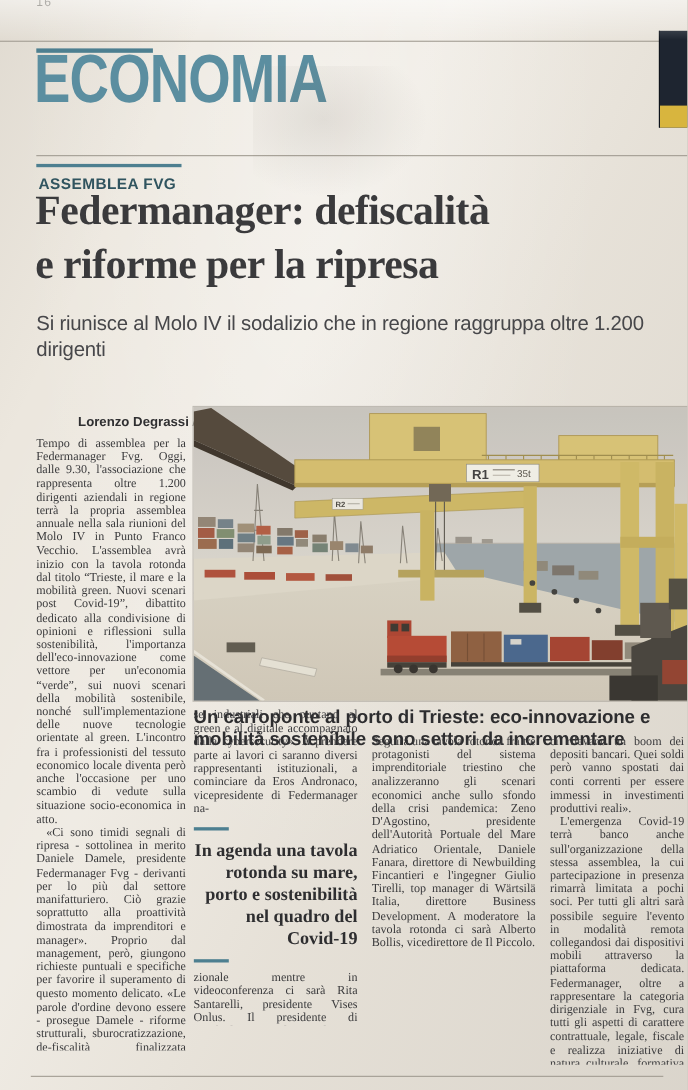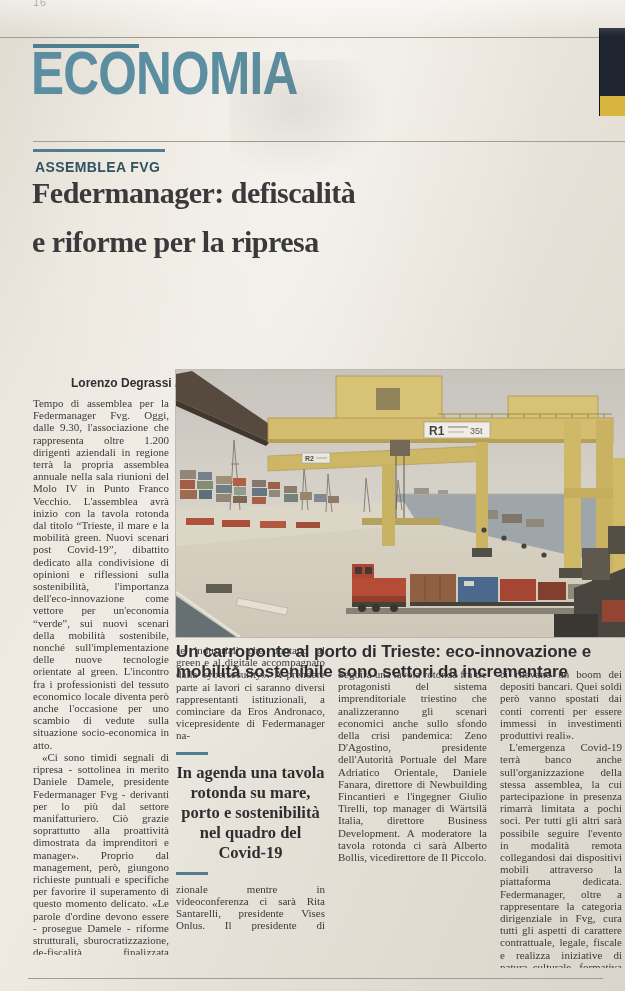--- a/index.html
+++ b/index.html
@@ -23,21 +23,21 @@
   #section-title{
     position:absolute;top:42px;left:31px;
     font-size:62px;font-weight:800;color:#5b8ea0;
     letter-spacing:-1px;line-height:1;
   }
   #section-title .squeeze{display:inline-block;transform:scaleX(.80);transform-origin:0 50%;}
   #kicker{position:absolute;top:159px;left:35px;font-size:14px;font-weight:700;color:#30545f;letter-spacing:.4px;}
   #headline{
     position:absolute;top:168px;left:32px;width:580px;
     font-family:"Liberation Serif",serif;font-weight:700;color:#3a3a3c;
-    font-size:30px;line-height:49px;letter-spacing:-.5px;
+    font-size:38px;line-height:49px;letter-spacing:-.5px;
   }
   #standfirst{
     position:absolute;top:282px;left:33px;width:585px;
     font-size:18.5px;line-height:24px;color:#47474a;letter-spacing:-.2px;
   }
   #byline{position:absolute;top:376px;left:35px;font-size:12px;color:#2f2f31;}
   #byline .name{font-weight:700;padding-left:36px;}
   #byline .place{font-size:9.5px;color:#76726a;letter-spacing:.5px;}
   .bodycol{
     position:absolute;
@@ -56,21 +56,21 @@
     outline:1px solid rgba(120,115,105,.4);
     text-align:center;
   }
   #caption{
     position:absolute;top:642px;left:176px;width:449px;
     font-size:17px;font-weight:700;color:#2d2d2f;letter-spacing:-.1px;
   }
   .pq-rule{width:32px;height:3px;background:#4d7f90;margin:10px 0 8px 0;}
   #pull-quote{
     font-family:"Liberation Serif",serif;font-weight:700;
-    font-size:16.5px;line-height:20px;color:#2e2e30;text-align:center;text-indent:0;
+    font-size:16.5px;line-height:20px;color:#2e2e30;text-align:right;text-indent:0;
   }
   #edge-ad{
     position:absolute;top:28px;left:599px;width:26px;height:88px;
     background:#1e2530;border-left:1px solid #0e131b;
   }
   #edge-ad .gold{position:absolute;bottom:0;left:0;width:100%;height:20px;background:#d8b53e;}
   #bottom-rule{top:978px;left:28px;width:575px;}
   .crease{position:absolute;pointer-events:none;}
 </style>
 </head>
@@ -95,20 +95,21 @@
   <div class="tealbar" style="top:149px;left:33px;width:132px;height:3px;"></div>
 
   <div id="kicker">ASSEMBLEA FVG</div>
 
   <div id="headline">
     <div>Federmanager: defiscalità</div>
     <div>e riforme per la ripresa</div>
   </div>
 
   <div id="standfirst">
+    <div>Si riunisce al Molo IV il sodalizio che in regione raggruppa oltre 1.200 dirigenti</div>
   </div>
 
   <div id="byline">
     <span class="name">Lorenzo Degrassi</span>
     <span class="place">/ TRIESTE</span>
   </div>
 
   <div id="col1" class="bodycol">
     <p>Tempo di assemblea per la Federmanager Fvg. Oggi, dalle 9.30, l'associazione che rappresenta oltre 1.200 dirigenti aziendali in regione terrà la propria assemblea annuale nella sala riunioni del Molo IV in Punto Franco Vecchio. L'assemblea avrà inizio con la tavola rotonda dal titolo “Trieste, il mare e la mobilità green. Nuovi scenari post Covid-19”, dibattito dedicato alla condivisione di opinioni e riflessioni sulla sostenibilità, l'importanza dell'eco-innovazione come vettore per un'economia “verde”, sui nuovi scenari della mobilità sostenibile, nonché sull'implementazione delle nuove tecnologie orientate al green. L'incontro fra i professionisti del tessuto economico locale diventa però anche l'occasione per uno scambio di vedute sulla situazione socio-economica in atto.</p>
     <p>«Ci sono timidi segnali di ripresa - sottolinea in merito Daniele Damele, presidente Federmanager Fvg - derivanti per lo più dal settore manifatturiero. Ciò grazie soprattutto alla proattività dimostrata da imprenditori e manager». Proprio dal management, però, giungono richieste puntuali e specifiche per favorire il superamento di questo momento delicato. «Le parole d'ordine devono essere - prosegue Damele - riforme strutturali, sburocratizzazione, de-fiscalità finalizzata all'occupazione, realizzazione di infrastrutture logistiche, sostegno alle impre-</p>

